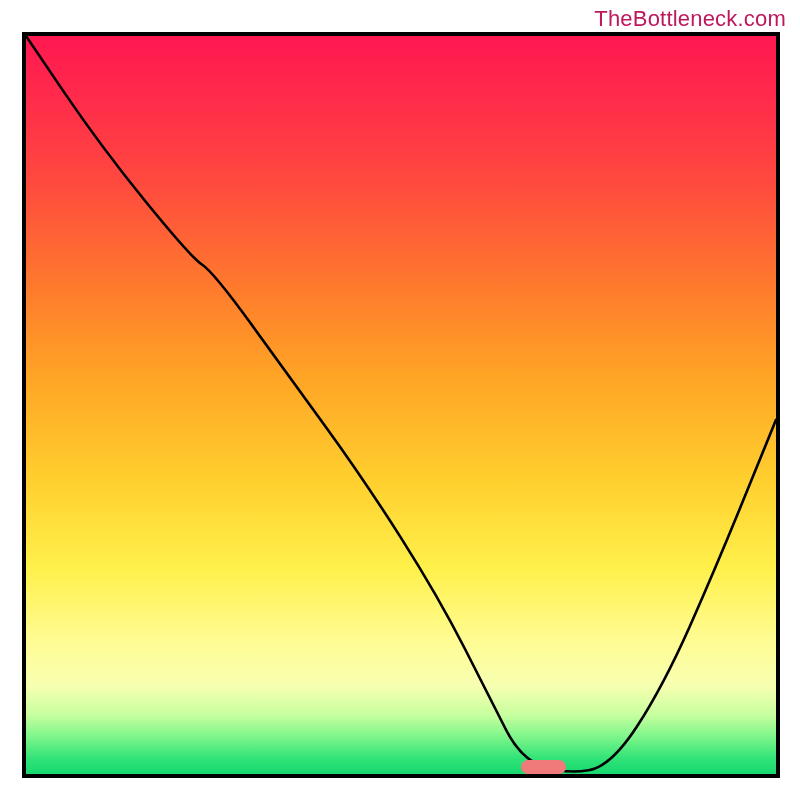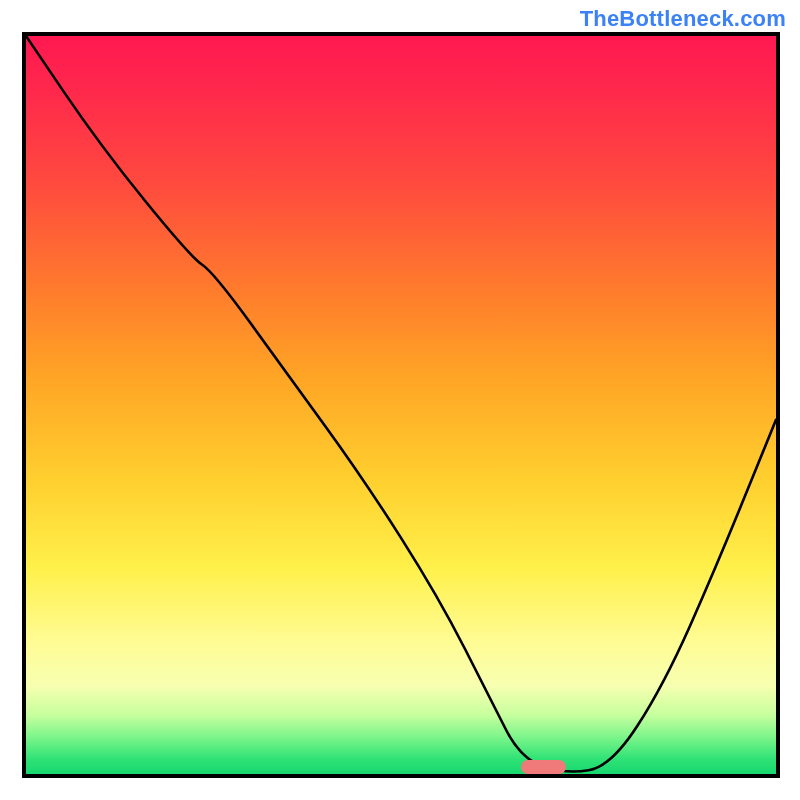--- a/index.html
+++ b/index.html
@@ -14,22 +14,22 @@
   .wrap {
     position: relative;
     width: 800px;
     height: 800px;
   }
   .attribution {
     position: absolute;
     top: 6px;
     right: 14px;
     font-size: 22px;
-    font-weight: 700;
-    color: #3b82f6;
+    font-weight: 400;
+    color: #be185d;
     letter-spacing: 0.2px;
     z-index: 10;
   }
   .plot-outer {
     position: absolute;
     left: 22px;
     top: 32px;
     width: 758px;
     height: 746px;
     background: #000;

